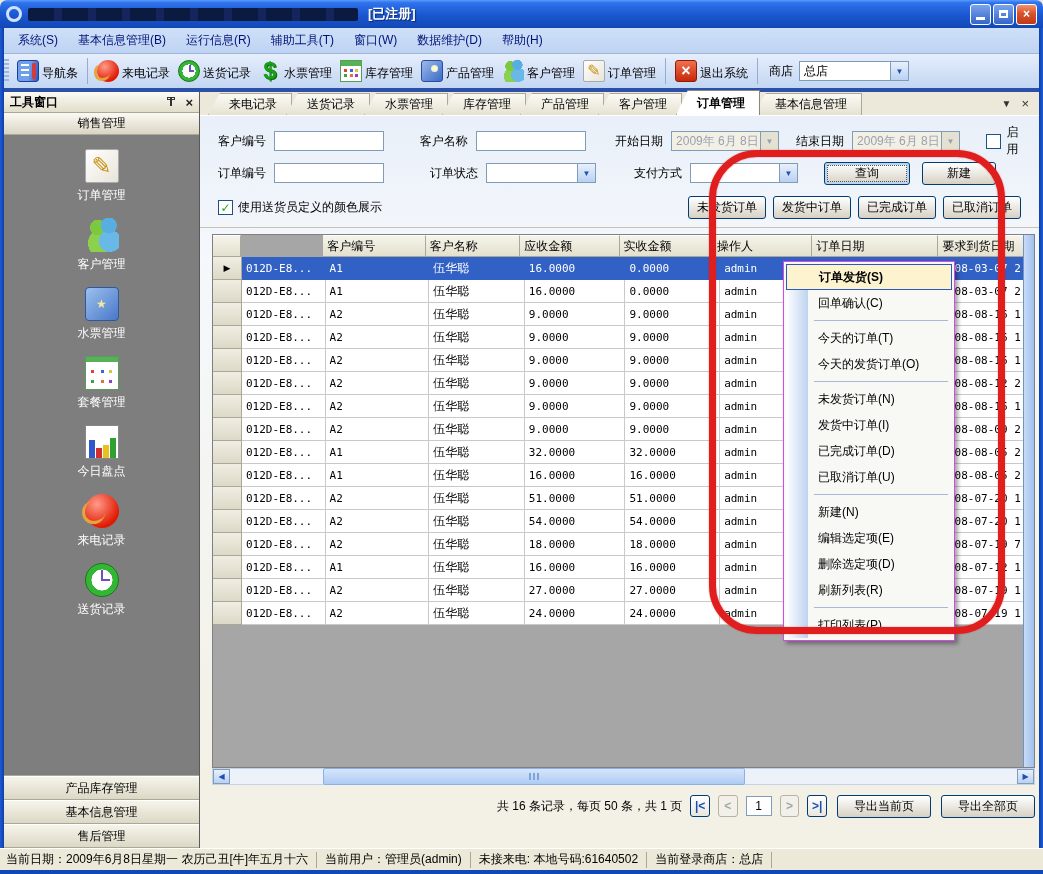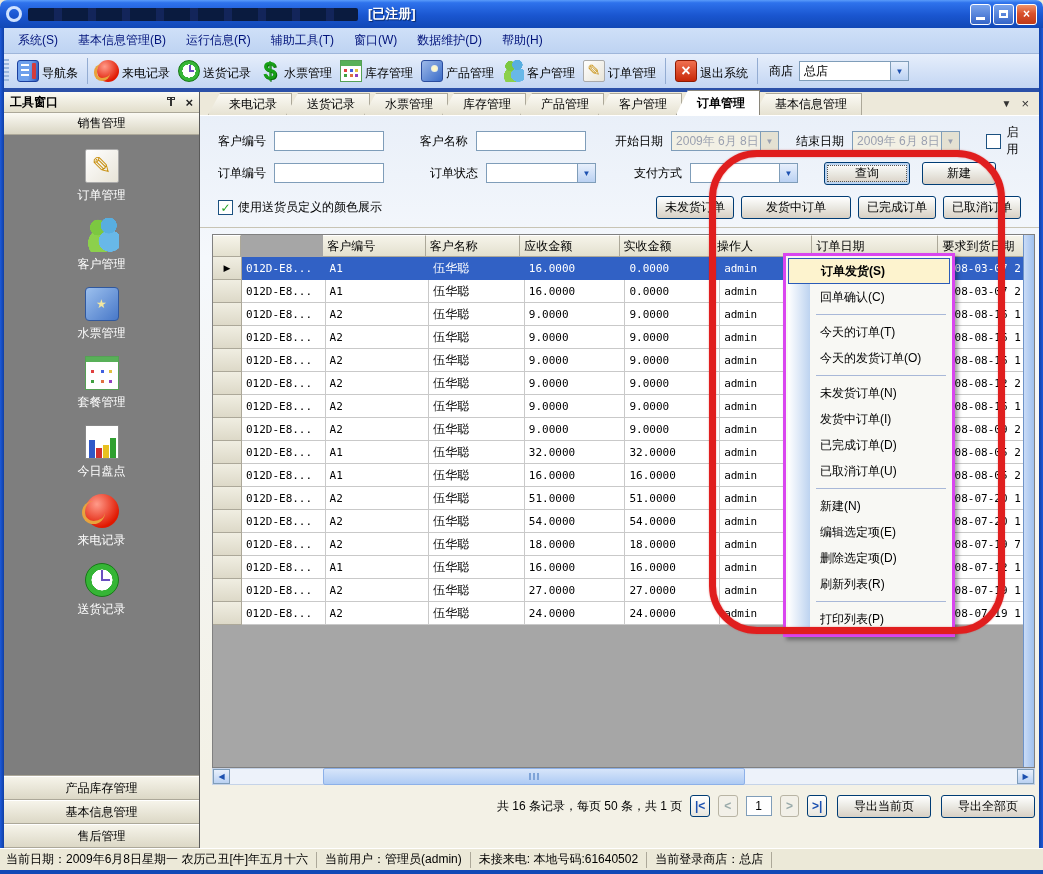--- a/index.html
+++ b/index.html
@@ -167,21 +167,21 @@
     border:1px solid #003C74;border-radius:3px;font:inherit;color:#1C50B0;font-weight:bold;padding:0}
   .pgbtn.dim{border-color:#B8B4A4;color:#9AA;background:#F2F0E8}
   .pginput{width:26px;height:20px;border:1px solid #7F9DB9;text-align:center;font:inherit;margin-left:8px;box-sizing:border-box}
   .exbtn{margin-left:10px}
   
   .statusbar{position:absolute;left:0;top:848px;width:1043px;height:22px;background:#ECE9D8;border-top:1px solid #fff;
     display:flex;align-items:center;padding-left:6px;box-sizing:border-box;white-space:nowrap}
   .sseg{padding:0 8px;border-right:1px solid #ACA899;height:16px;display:flex;align-items:center}
   .sseg:first-child{padding-left:0}
   
-  .ctxmenu{position:absolute;left:783px;top:253px;width:172px;background:#F8F8F4;border:3px solid #d946ef;
+  .ctxmenu{position:absolute;left:783px;top:261px;width:172px;background:#F8F8F4;border:1px solid #d946ef;
     box-shadow:3px 3px 4px rgba(0,0,0,.35);z-index:50;padding:2px;box-sizing:border-box}
   .ctxmenu::before{content:"";position:absolute;left:2px;top:2px;bottom:2px;width:22px;
     background:linear-gradient(90deg,#FFFFFF,#BDD3F0)}
   .mi{position:relative;height:26px;display:flex;align-items:center;padding-left:32px;white-space:nowrap}
   .mi.hl{background:#FDF3CE;border:1px solid #2A5BB8;box-sizing:border-box;font-weight:bold}
   .msep{position:relative;height:9px;display:flex;align-items:center;padding-left:28px}
   .msep::after{content:"";flex:1;height:1px;background:#A8B8D8;margin-right:4px}
   
   .red-annot{position:absolute;left:709px;top:150px;width:282px;height:470px;border:7px solid #E01E1E;
     border-radius:48px;z-index:60;pointer-events:none;box-shadow:0 0 2px rgba(200,0,0,.4),inset 0 0 2px rgba(200,0,0,.4)}
@@ -388,21 +388,21 @@
     </div>
   </div>
 
   <div class="checkrow">
     <span class="cbox">
         <span class="chk">✓</span>
       </span>
     <span>使用送货员定义的颜色展示</span>
     <span class="status-btns" id="status-btns">
         <button class="xp-btn" style="padding: 0px 8px;">未发货订单</button>
-        <button class="xp-btn" style="padding: 0px 24px;">发货中订单</button>
+        <button class="xp-btn" style="padding: 0px 8px;">发货中订单</button>
         <button class="xp-btn" style="padding: 0px 8px;">已完成订单</button>
         <button class="xp-btn" style="padding: 0px 8px;">已取消订单</button>
       </span>
   </div>
 
   <div class="gridwrap">
     <div class="gtable" id="gtable">
         <div class="ghead">
           <div class="gh" style="width: 28px;"></div>
           <div class="gh" style="width: 84px; margin-top: 28px;">ID</div>

